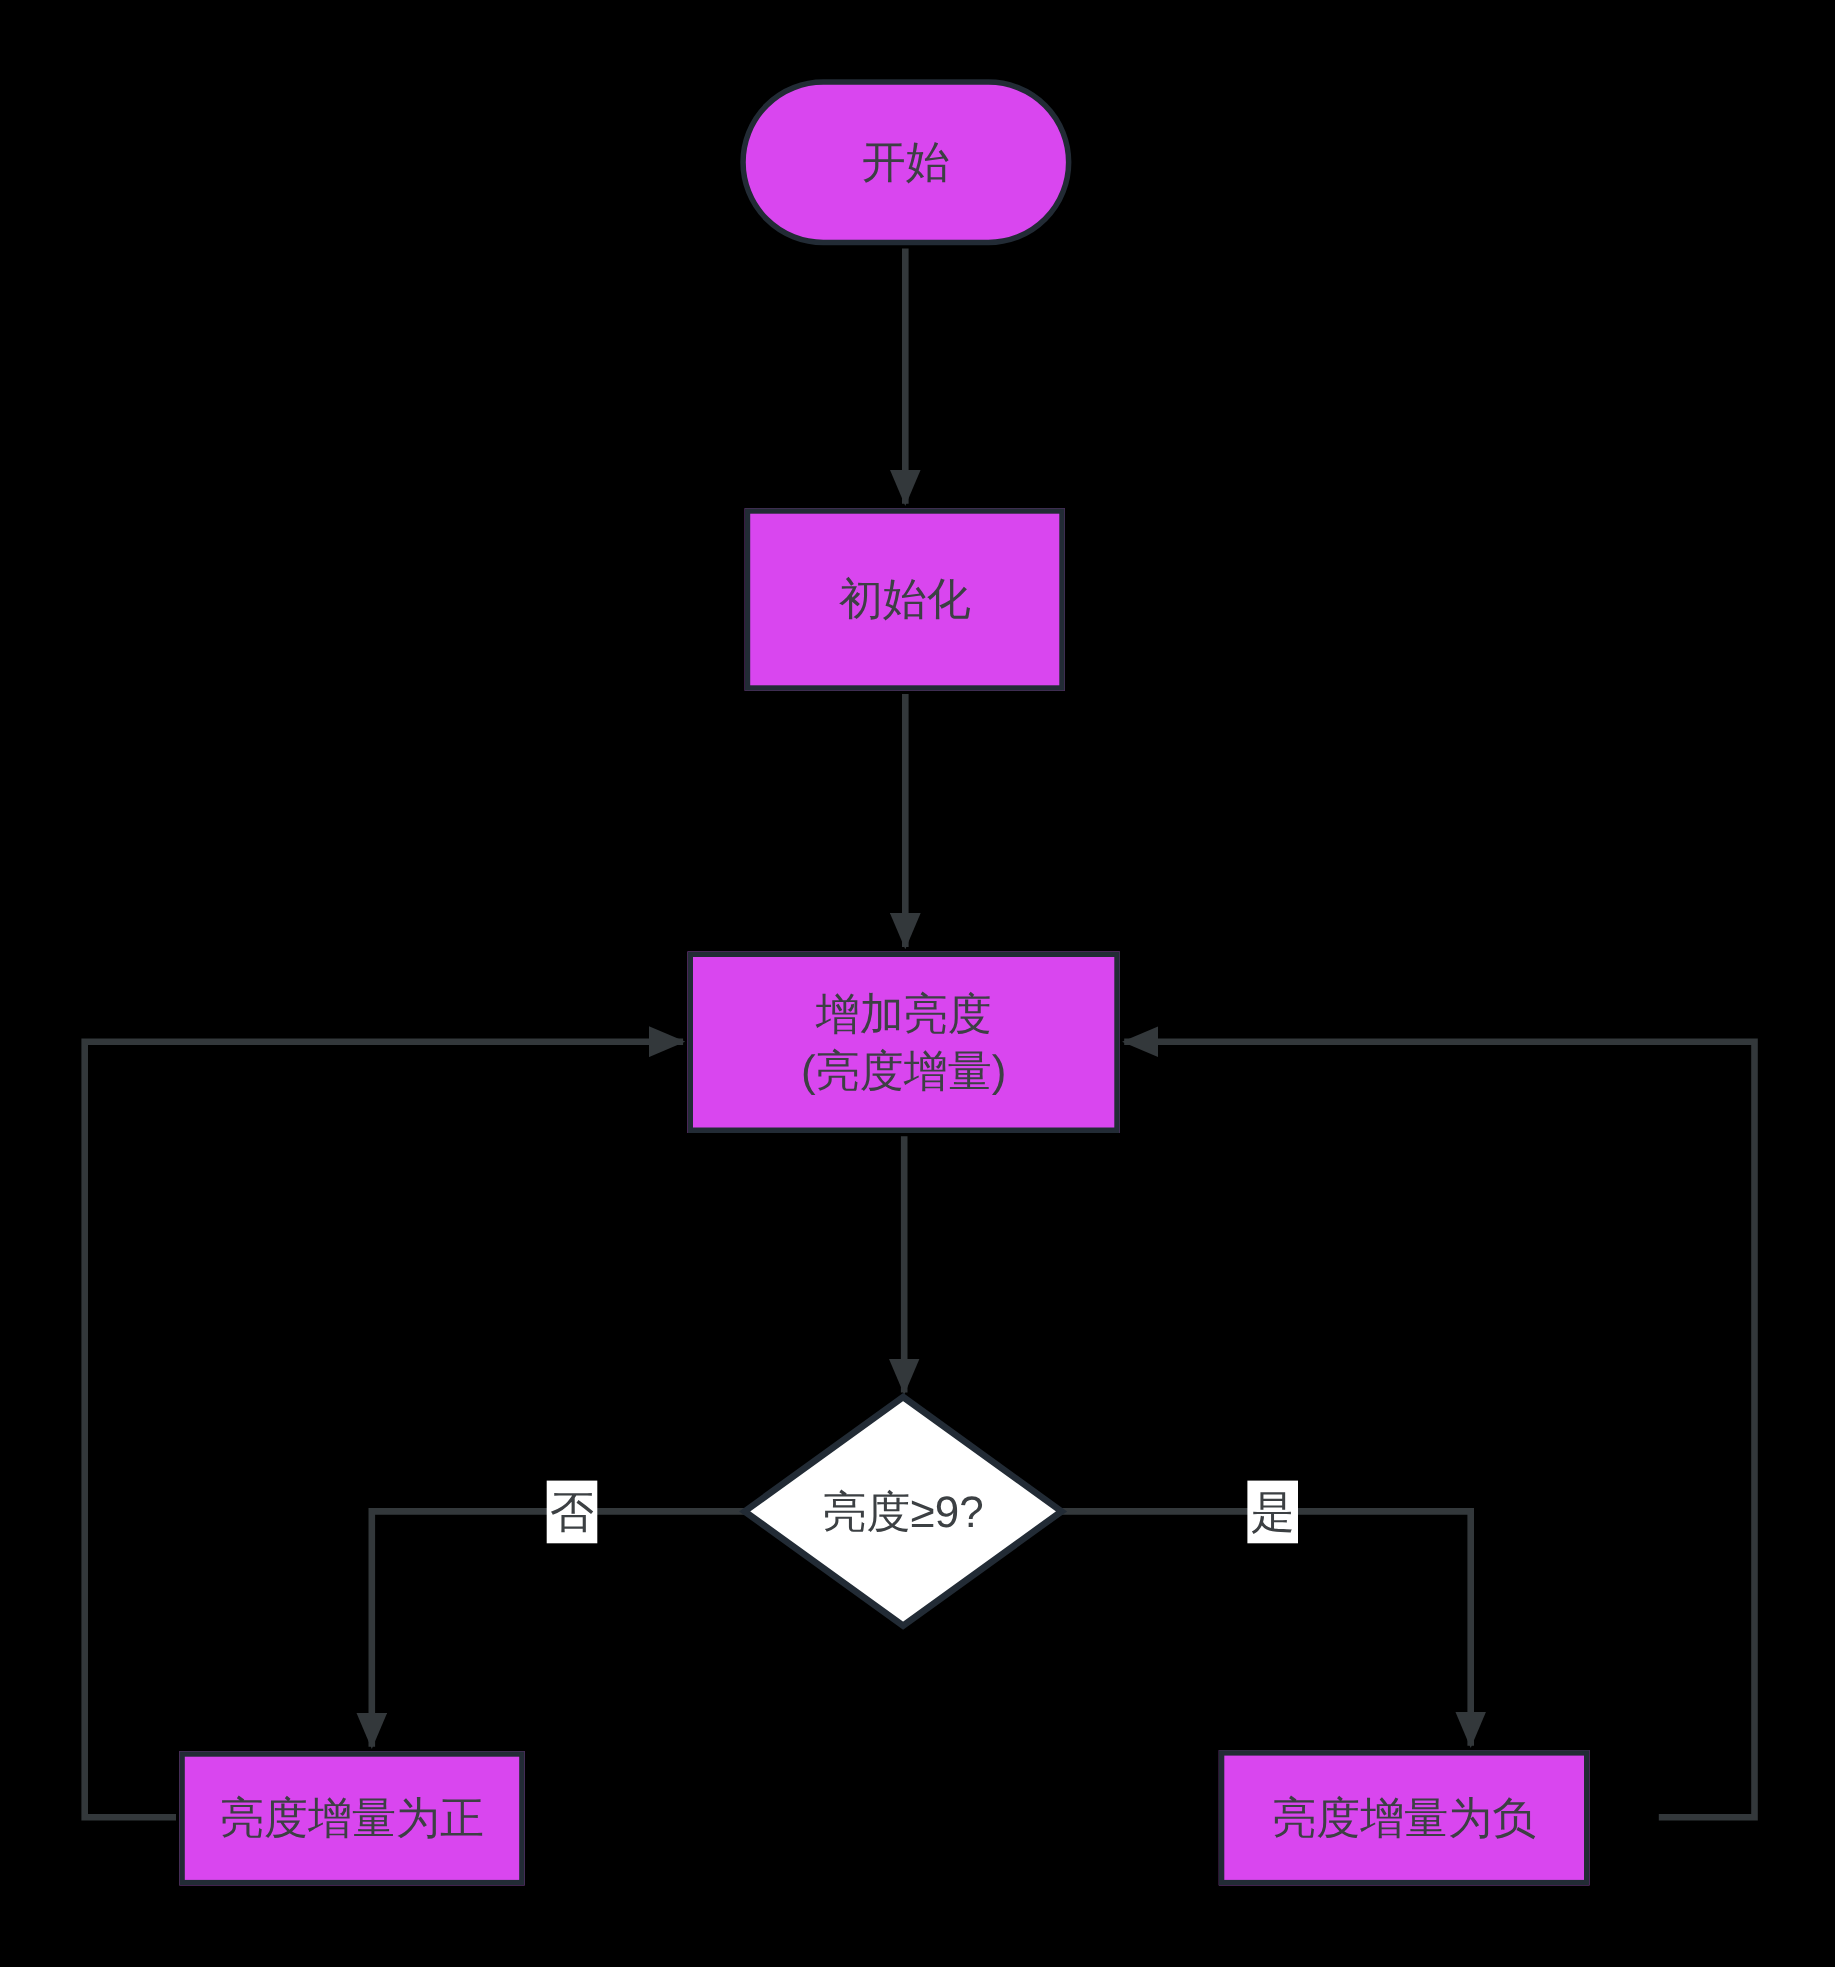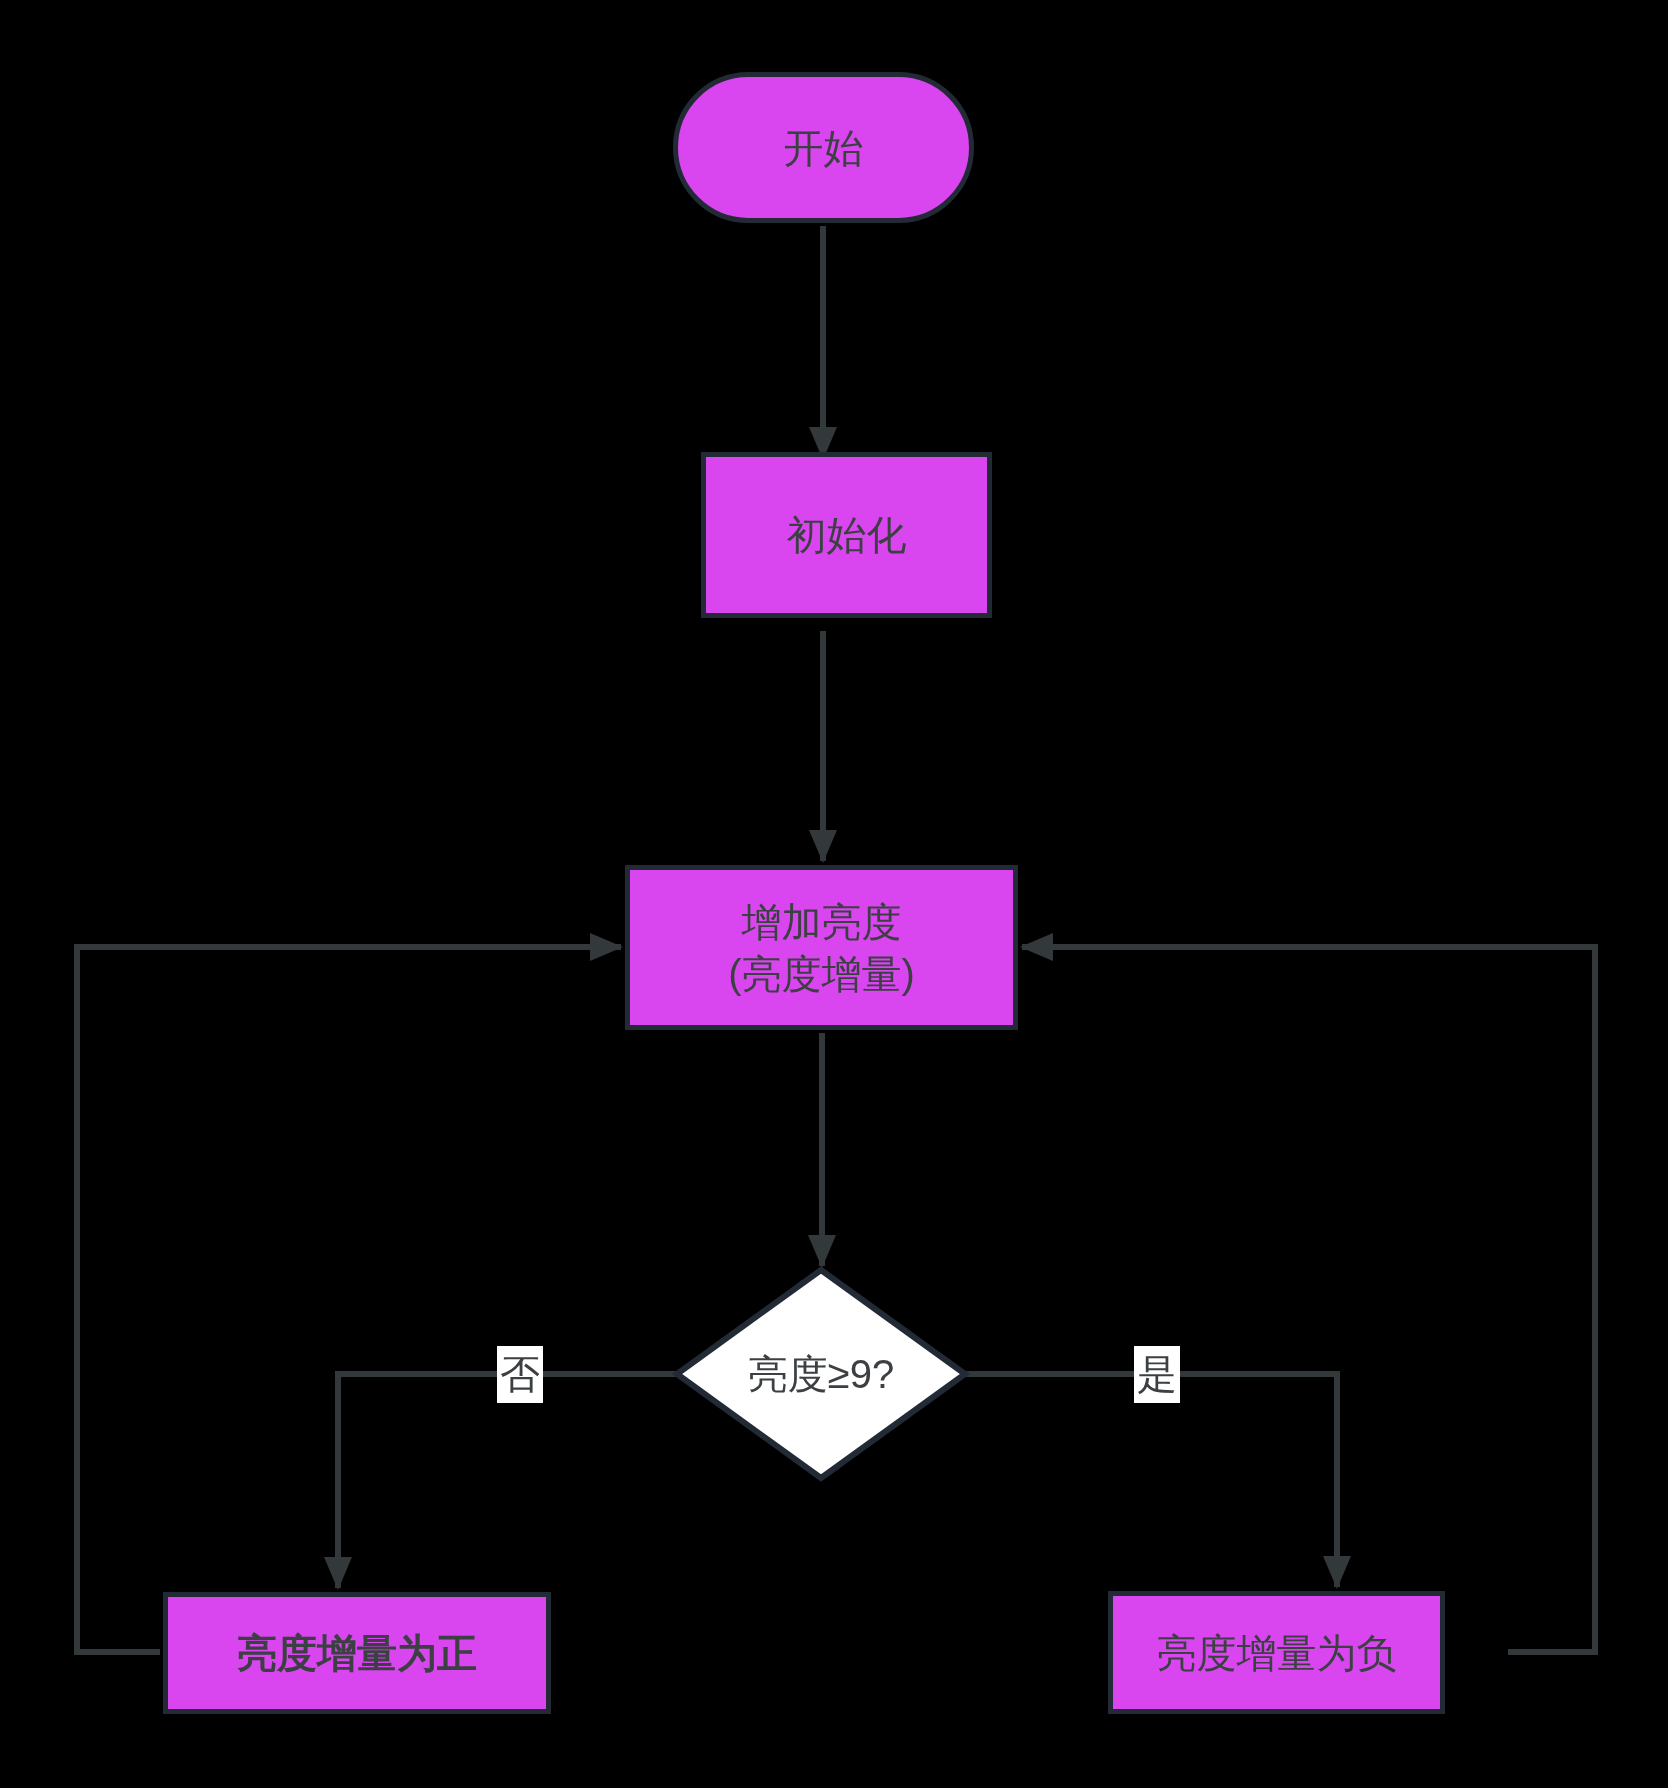--- a/index.html
+++ b/index.html
@@ -97,36 +97,36 @@
 
     <polyline class="edge" points="1508,1652 1595,1652 1595,947 1022,947" marker-end="url(#arrow)"></polyline>
 
     <polygon class="diamond-shape" points="821,1270 965,1374 821,1478 677,1374"></polygon>
   </svg>
 
   <div class="node terminator" style="left:673px; top:72px; width:301px; height:151px;">
     <span>开始</span>
   </div>
 
-  <div class="node" style="left:677px; top:452px; width:291px; height:166px;margin-left:24px;">
+  <div class="node" style="left:677px; top:462px; width:291px; height:166px;">
     <span>初始化</span>
   </div>
 
   <div class="node" style="left:625px; top:865px; width:393px; height:165px;justify-content:center;">
     <span>增加亮度</span>
     <span>(亮度增量)</span>
   </div>
 
   <div class="decision-text" style="left:661px; top:1346px; width:320px; height:56px;">亮度≥9?</div>
 
   <div class="edge-label" style="left:497px; top:1346px; width:46px; height:57px;">否</div>
 
   <div class="edge-label" style="left:1134px; top:1346px; width:46px; height:57px;">是</div>
 
-  <div class="node" style="left:163px; top:1592px; width:388px; height:122px;font-weight:bold;">
+  <div class="node" style="left:163px; top:1592px; width:314px; height:122px;">
     <span>亮度增量为正</span>
   </div>
 
   <div class="node" style="left:1108px; top:1591px; width:337px; height:123px;">
     <span>亮度增量为负</span>
   </div>
 
 </div>
 
 </body></html>

